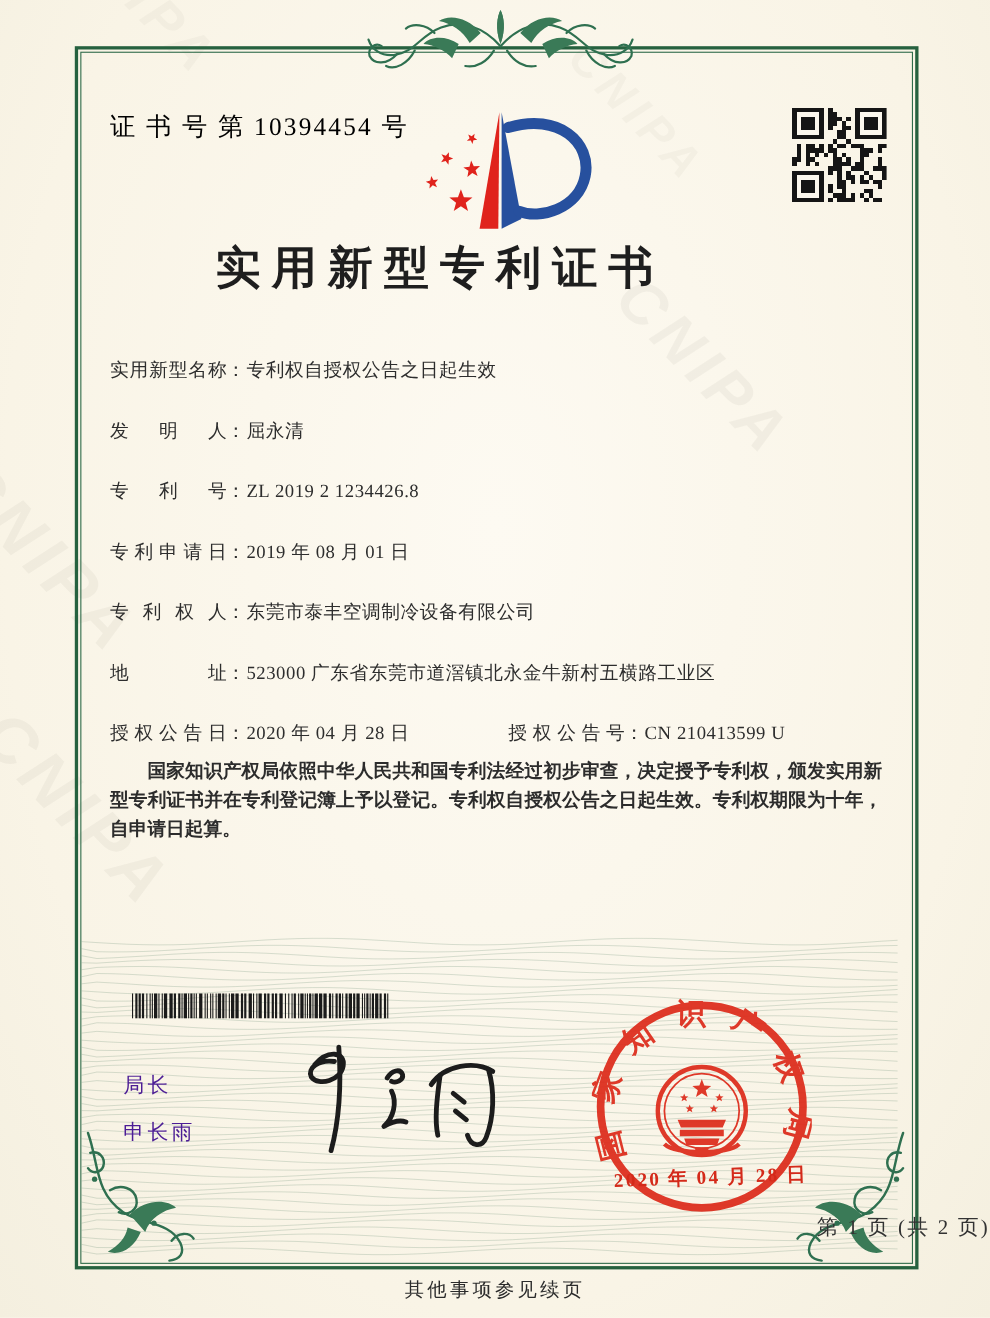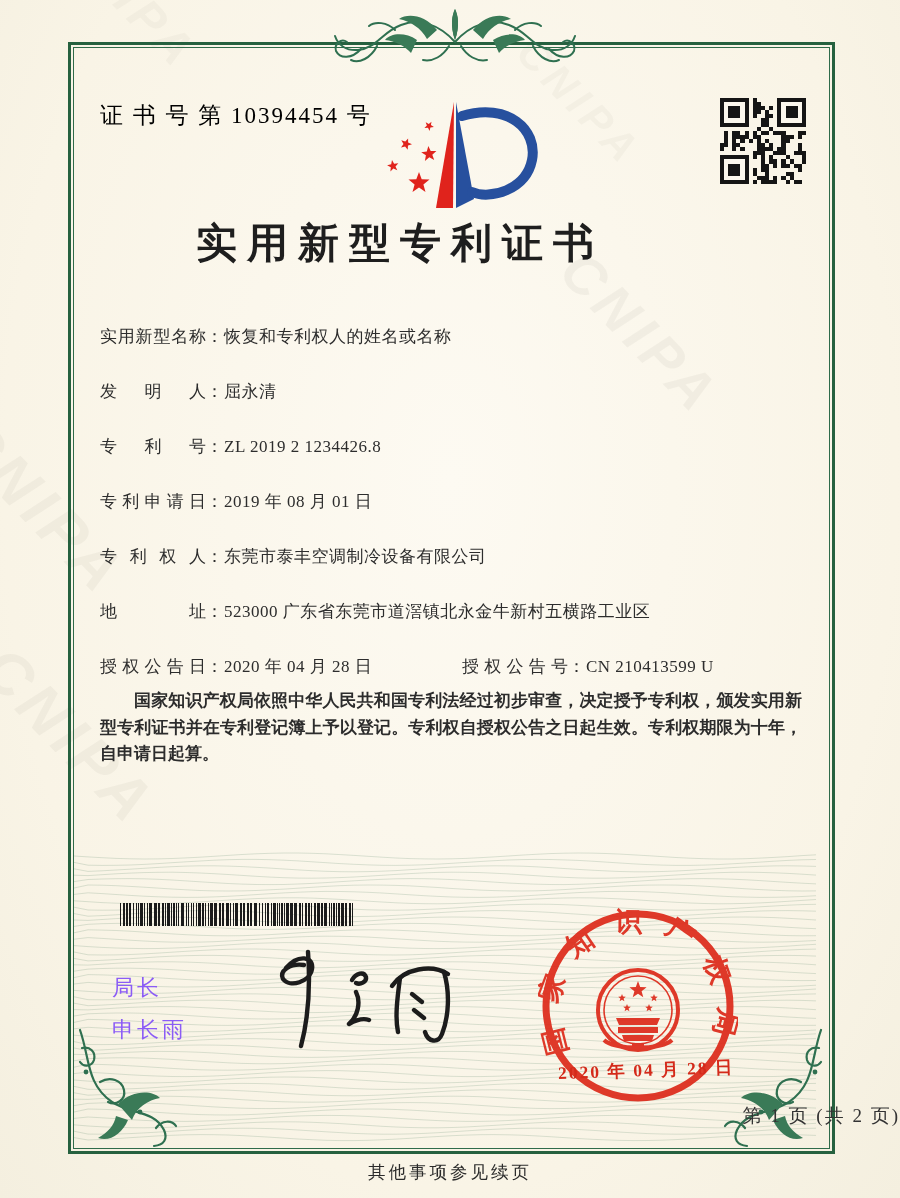--- a/index.html
+++ b/index.html
@@ -51,21 +51,21 @@
     vertical-align:bottom;
   }
   .fcolon{display:inline-block;width:18px;}
   .fvalue{letter-spacing:.5px;}
   .fvalue.fixed{display:inline-block;width:238px;}
   
   .body-text{position:absolute;left:100px;top:688px;width:702px;font-size:17px;line-height:26.6px;text-align:justify;color:#2c2c2c;font-weight:bold;}
   .body-text p{margin:0;text-indent:2em;}
   
   .barcode{position:absolute;left:120px;top:903px;}
-  .signer{position:absolute;left:112px;top:976px;font-size:22px;line-height:24px;color:#8b5cf6;}
+  .signer{position:absolute;left:112px;top:976px;font-size:19px;line-height:24px;color:#4c1d95;}
   .signer div{margin-bottom:18px;letter-spacing:3px;}
   .signature{position:absolute;left:252px;top:944px;}
   .seal{position:absolute;left:538px;top:906px;opacity:.93;}
   .seal-date{
     position:absolute;left:558px;top:1058px;font-size:17.5px;color:#d42a1a;
     letter-spacing:2px;transform:rotate(-2deg);font-weight:bold;white-space:nowrap;
   }
   .page-footer{position:absolute;left:0;top:1103px;width:900px;text-align:right;font-size:19px;letter-spacing:2px;color:#333;}
   .continuation{position:absolute;left:0;top:1160px;width:900px;text-align:center;font-size:17.5px;font-weight:normal;letter-spacing:3px;color:#2b2b2b;}
 </style>
@@ -304,21 +304,21 @@
     <rect x="13" y="20" width="1" height="1" fill="#151515"></rect>
     <rect x="16" y="20" width="1" height="1" fill="#151515"></rect>
     <rect x="18" y="20" width="1" height="1" fill="#151515"></rect>
     <rect x="19" y="20" width="1" height="1" fill="#151515"></rect>
   </svg>
 
 <div class="title">实用新型专利证书</div>
 
 <div class="fields">
   <div class="frow">
-    <span class="flabel">实用新型名称</span><span class="fcolon">：</span><span class="fvalue">恢复和专利权人的姓名或名称</span>
+    <span class="flabel">实用新型名称</span><span class="fcolon">：</span><span class="fvalue">专利权自授权公告之日起生效</span>
   </div>
   <div class="frow">
     <span class="flabel">发明人</span><span class="fcolon">：</span><span class="fvalue">屈永清</span>
   </div>
   <div class="frow">
     <span class="flabel">专利号</span><span class="fcolon">：</span><span class="fvalue">ZL 2019 2 1234426.8</span>
   </div>
   <div class="frow">
     <span class="flabel">专利申请日</span><span class="fcolon">：</span><span class="fvalue">2019 年 08 月 01 日</span>
   </div>

